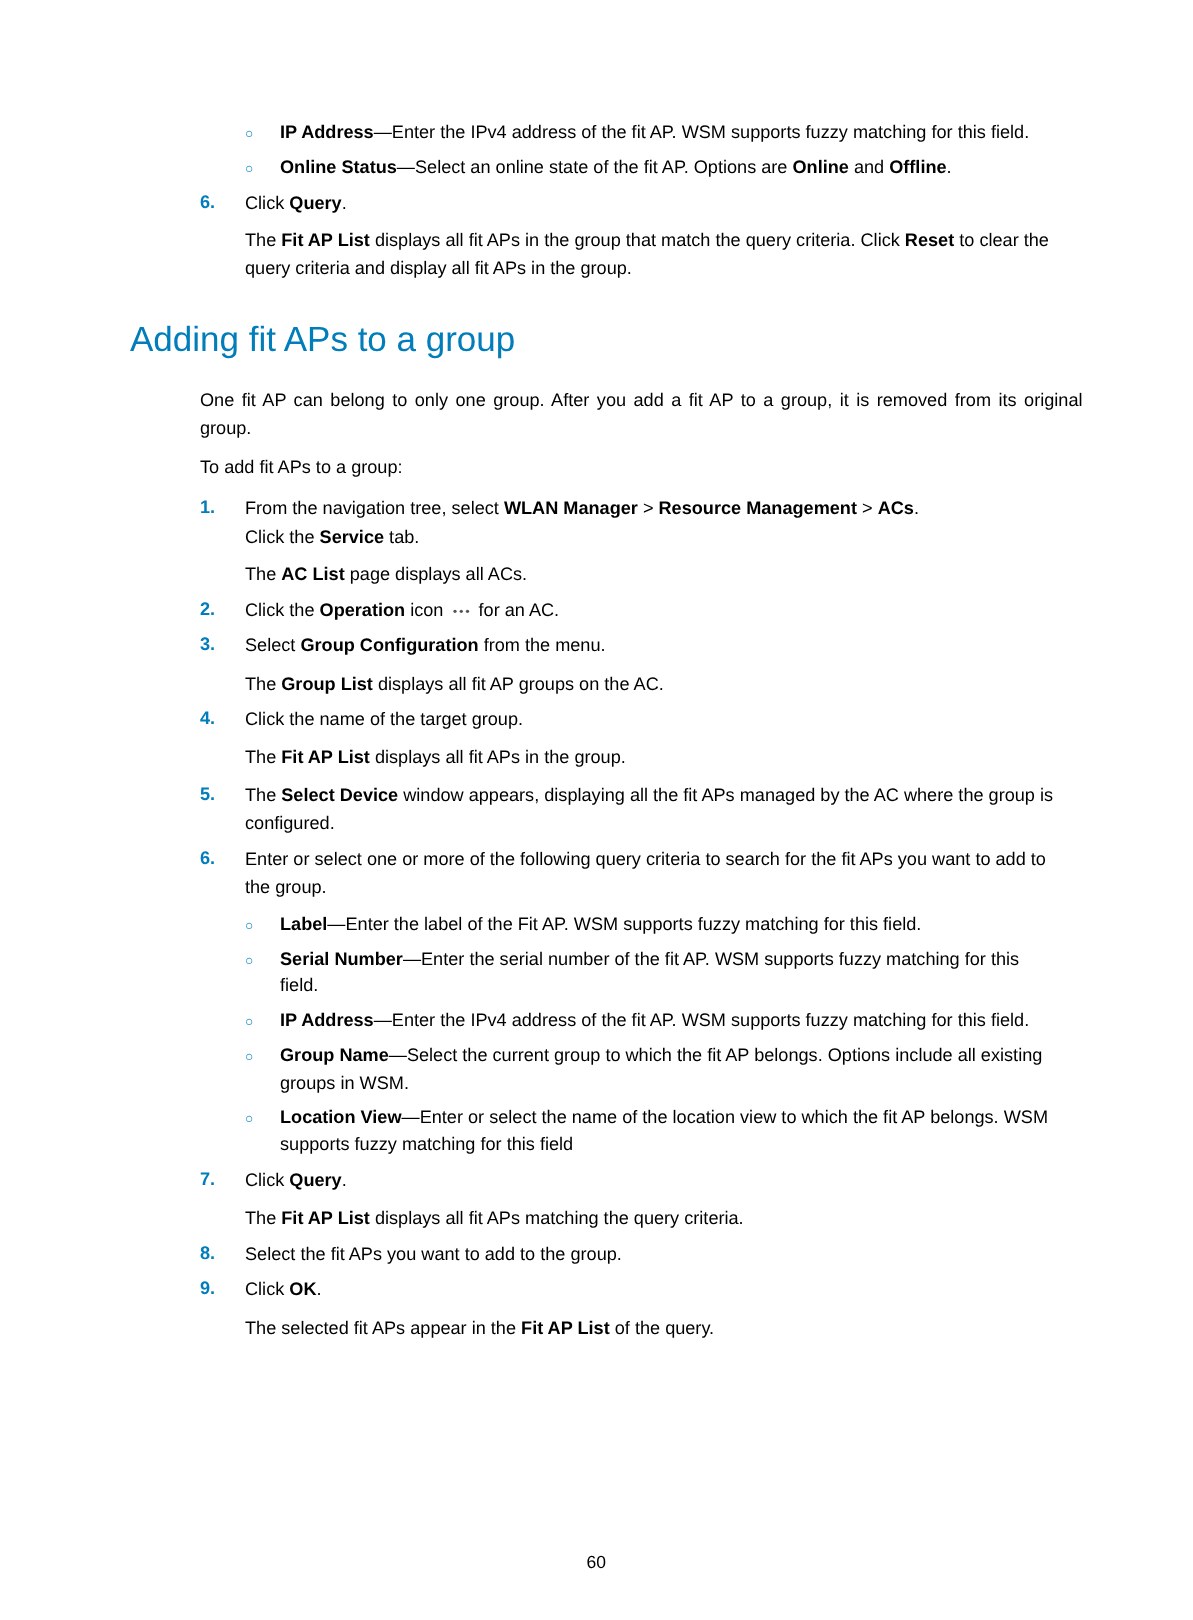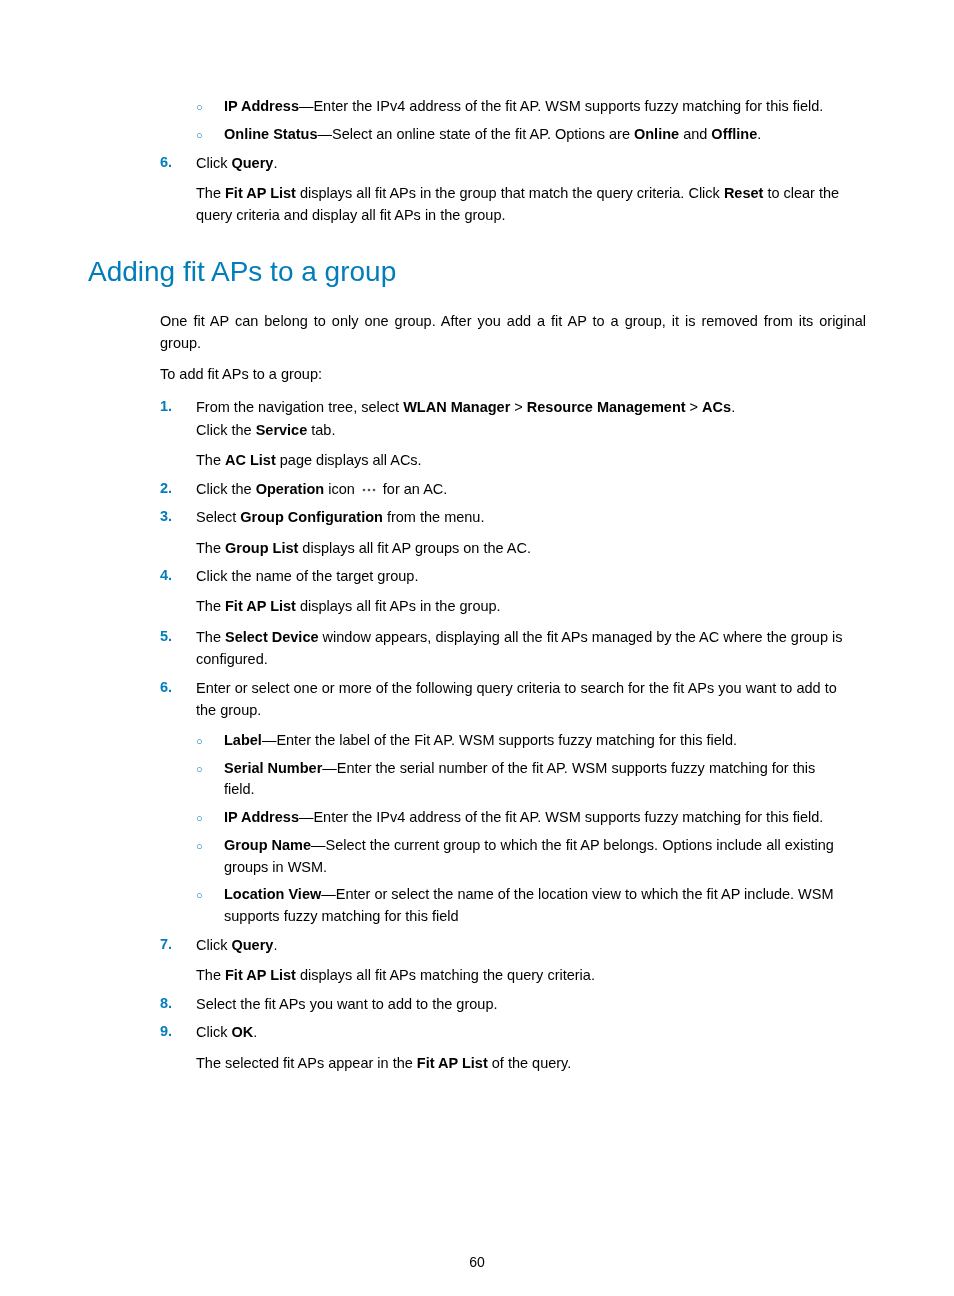--- a/index.html
+++ b/index.html
@@ -17,21 +17,21 @@
     padding: 90px 88px 40px 88px;
     box-sizing: border-box;
     position: relative;
     min-height: 1296px;
   }
   .section-heading {
     font-family: Arial, Helvetica, sans-serif;
     font-weight: 400;
     font-size: 28px;
     color: #007dba;
-    margin: 24px 0 18px 0;
+    margin: 24px 0 18px 16px;
   }
   .body-para {
     margin: 16px 0 10px 72px;
     text-align: justify;
   }
   .lead-para {
     margin: 10px 0 10px 72px;
   }
   ol.numbered {
     list-style: none;
@@ -82,21 +82,21 @@
     display: inline-block;
     width: 16px;
     height: 10px;
     position: relative;
     vertical-align: middle;
     margin: 0 2px;
   }
   .dots-icon svg { display:block; }
   .pagenum {
     position: absolute;
-    bottom: 23px;
+    bottom: 36px;
     left: 0; right: 0;
     text-align: center;
     font-size: 14px;
   }
 </style>
 </head>
 <body>
 
 <div class="page">
 
@@ -189,21 +189,21 @@
         <li>
           <b>Serial Number</b><span>—Enter the serial number of the fit AP. WSM supports fuzzy matching for this field.</span>
         </li>
         <li>
           <b>IP Address</b><span>—Enter the IPv4 address of the fit AP. WSM supports fuzzy matching for this field.</span>
         </li>
         <li>
           <b>Group Name</b><span>—Select the current group to which the fit AP belongs. Options include all existing groups in WSM.</span>
         </li>
         <li>
-          <b>Location View</b><span>—Enter or select the name of the location view to which the fit AP include. WSM supports fuzzy matching for this field</span>
+          <b>Location View</b><span>—Enter or select the name of the location view to which the fit AP belongs. WSM supports fuzzy matching for this field</span>
         </li>
       </ul>
     </li>
 
     <li>
       <span class="num">7.</span>
       <div class="step-body">
         <span>Click </span><b>Query</b><span>.</span>
       </div>
       <div class="step-body step-follow">

